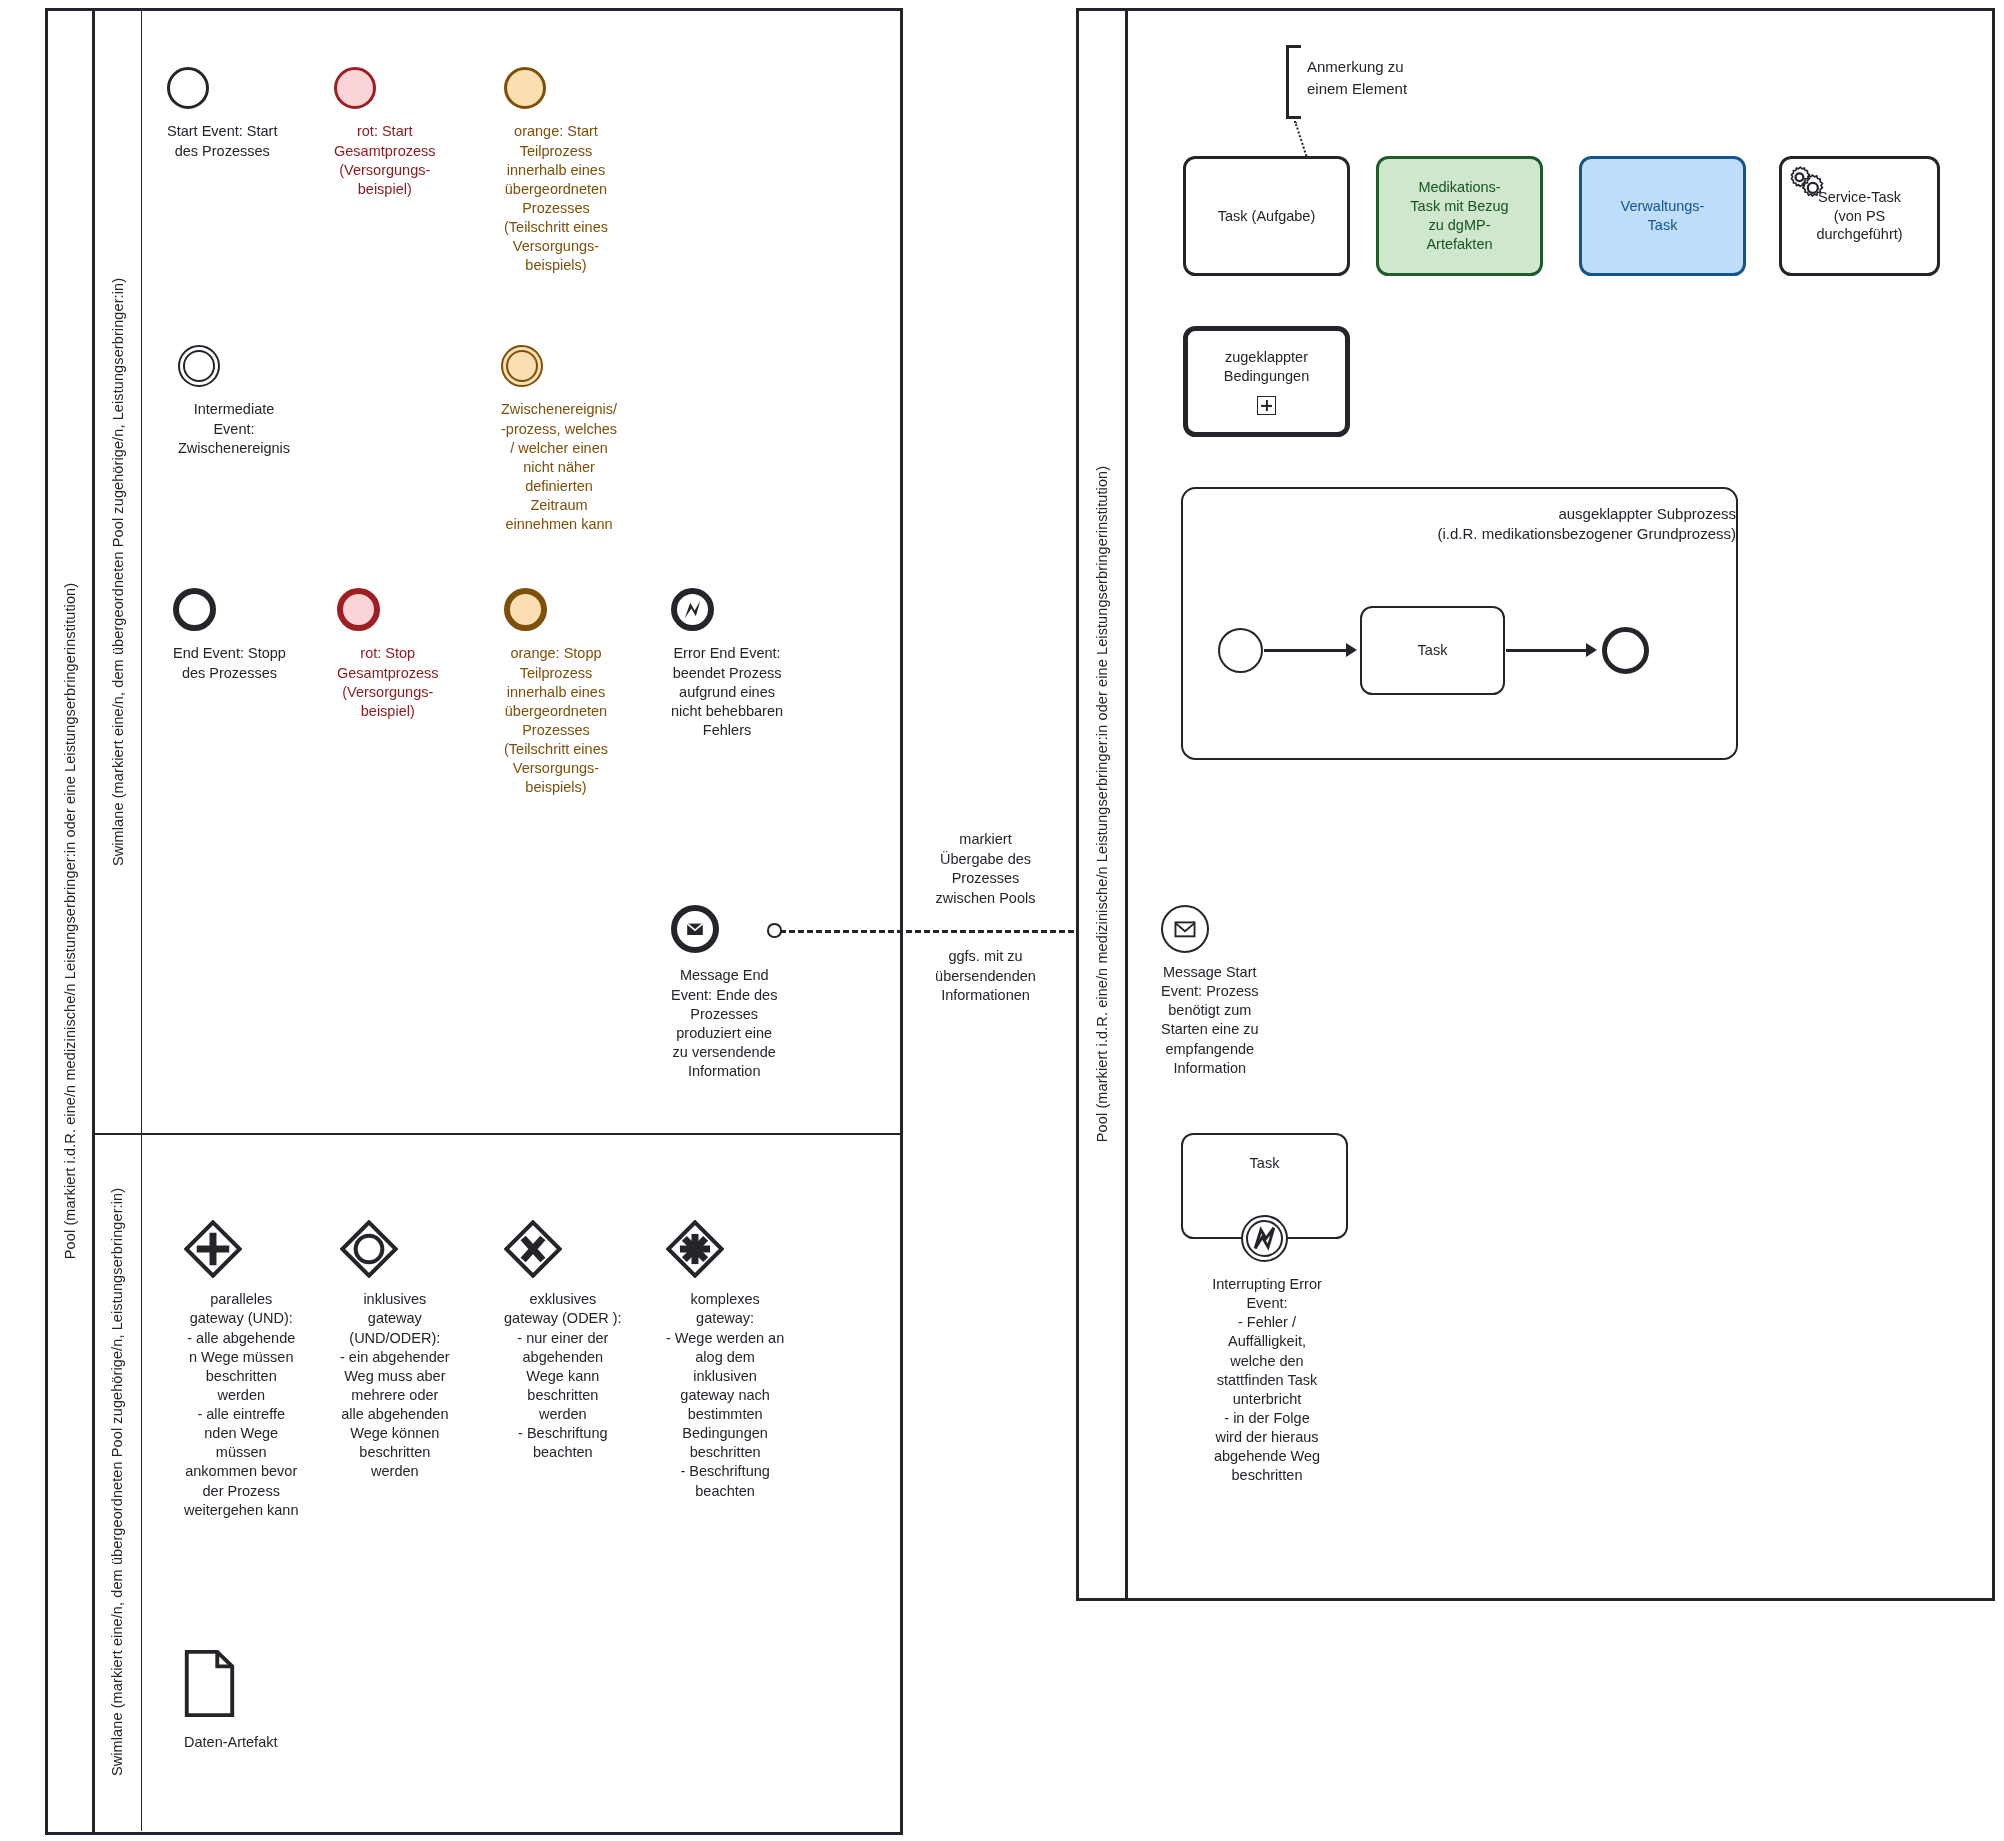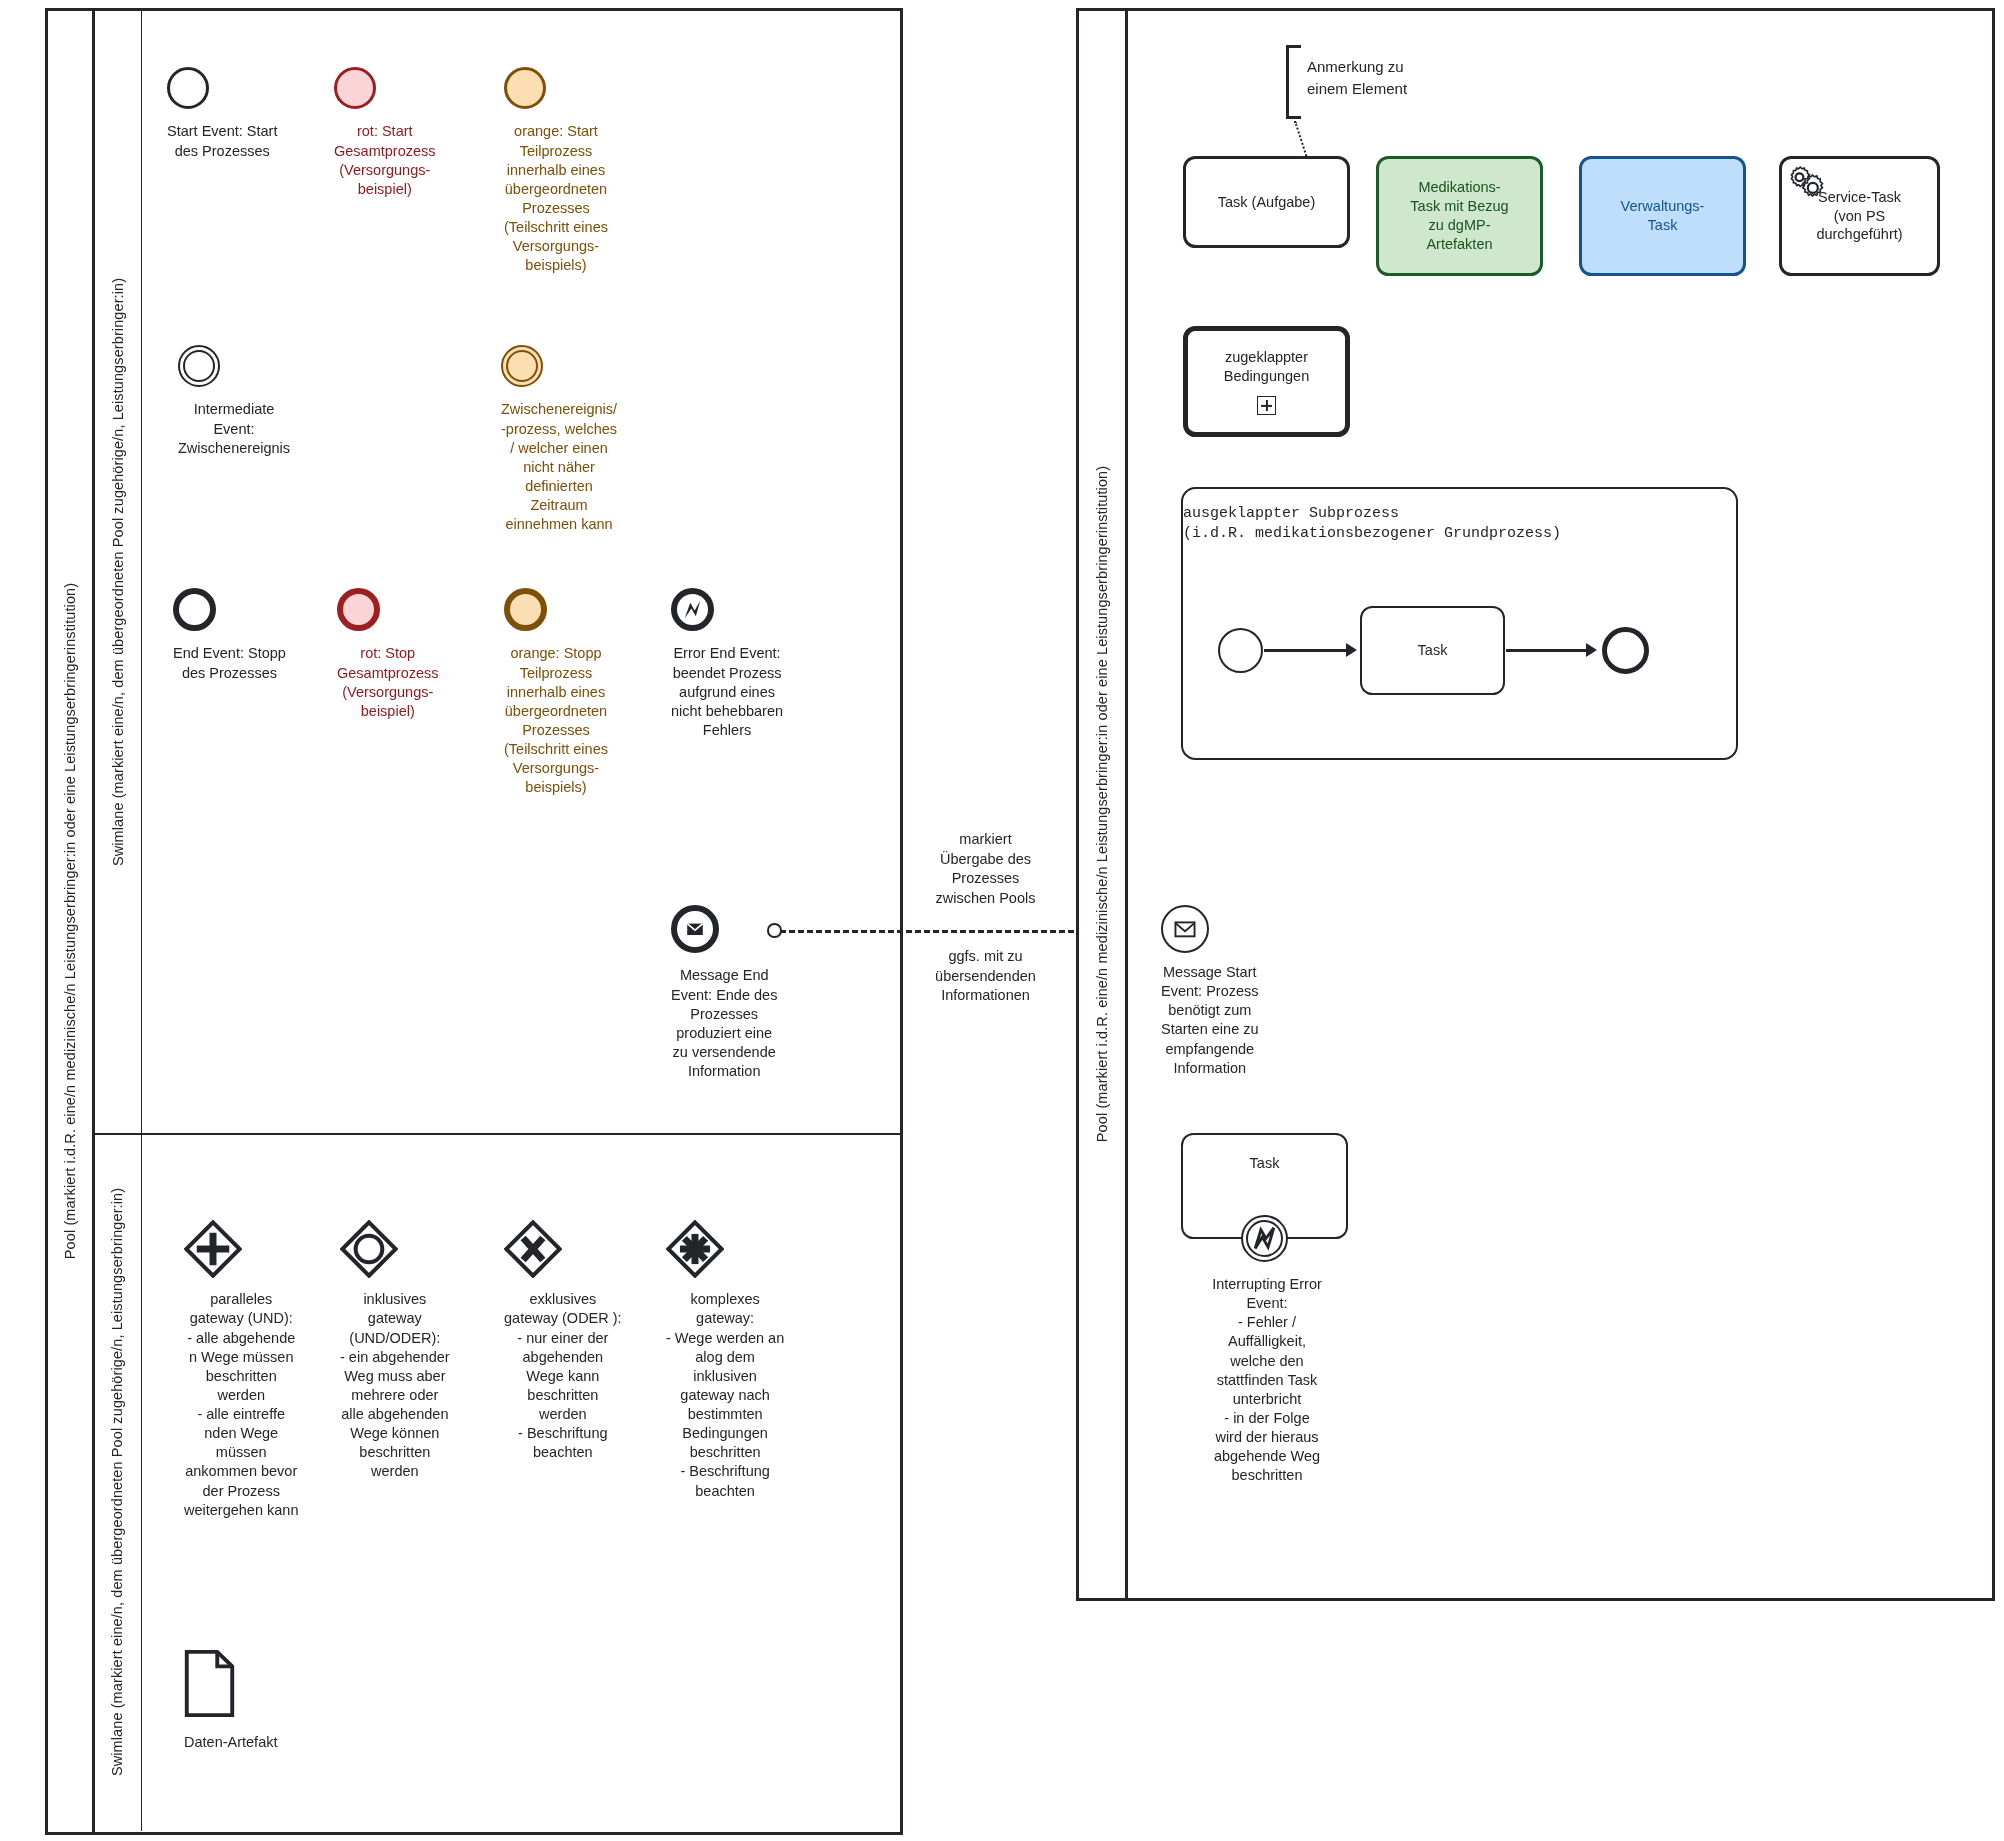--- a/index.html
+++ b/index.html
@@ -77,22 +77,22 @@
   .plus-marker:before, .plus-marker:after {
     content:""; position:absolute; background:#23252b;
   }
   .plus-marker:before { left:50%; top:3.3px; bottom:3.3px; width:2.2px; transform:translateX(-50%); }
   .plus-marker:after  { top:50%; left:3.3px; right:3.3px; height:2.2px; transform:translateY(-50%); }
 
   .subproc-expanded {
     background:#fff; border:2.8px solid #23252b; border-radius:14.5px; position:relative;
   }
   .subproc-title {
-    position:absolute; left:0; right:0; top:14.5px; text-align:left;
-    font-size:15px; line-height:1.35; white-space:pre-line;font-family:Liberation Mono, monospace;
+    position:absolute; left:0; right:0; top:14.5px; text-align:right;
+    font-size:15px; line-height:1.35; white-space:pre-line;
   }
 
   .arrow-line { position:absolute; height:2.8px; background:#23252b; }
   .arrow-head { position:absolute; width:0; height:0;
     border-top:7.2px solid transparent; border-bottom:7.2px solid transparent;
     border-left:11px solid #23252b; }
 
   
   .anno { position:absolute; }
   .anno-bracket { position:absolute; width:14.5px; border-left:3.3px solid #23252b;
@@ -345,21 +345,21 @@
     </div>
   </div>
 
   <div class="anno" style="left:1286px; top:45px;">
     <div class="anno-bracket" style="left:0; top:0; width:14.5px; height:74px;"></div>
     <div class="anno-text" style="left:21px; top:11px; width:178px;">Anmerkung zu
 einem Element</div>
   </div>
   <div class="anno-dots" style="left:1294px; top:121px; height:40px; transform:rotate(-18deg); transform-origin:top;"></div>
 
-  <div class="task" style="position:absolute; left:1183px; top:156px; width:167px; height:92px;">Task (Aufgabe)</div>
+  <div class="task" style="position:absolute; left:1183px; top:156px; width:167px; height:120px;">Task (Aufgabe)</div>
 
   <div class="task green" style="position:absolute; left:1376px; top:156px; width:167px; height:120px;">Medikations-
 Task mit Bezug
 zu dgMP-
 Artefakten</div>
 
   <div class="task blue" style="position:absolute; left:1579px; top:156px; width:167px; height:120px;">Verwaltungs-
 Task</div>
 
   <div class="task" style="position:absolute; left:1779px; top:156px; width:161px; height:120px;">

